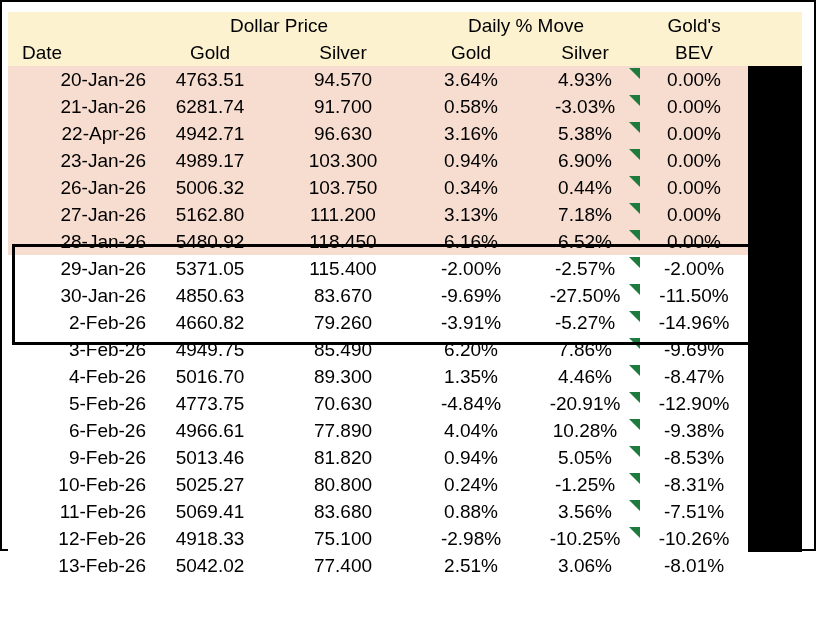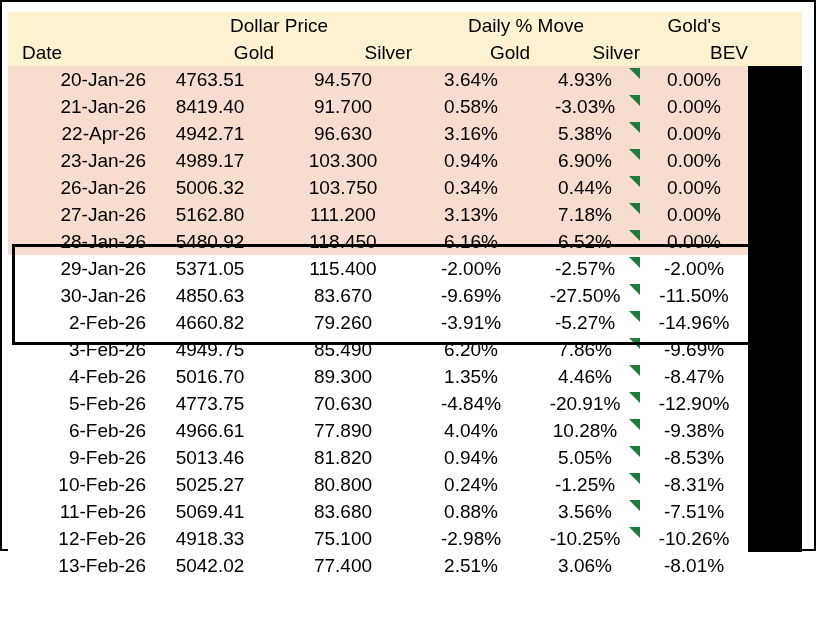--- a/index.html
+++ b/index.html
@@ -51,21 +51,21 @@
     font-size: 20px;
   }
   .hdr-band .grp {
     text-align: center;
   }
   .hdr-band .empty { background: #fdf2d0; }
 
   .sub-band td {
     background: #fdf2d0;
     font-size: 20px;
-    text-align: right;
+    text-align: center;
   }
   .sub-band .date-lbl {
     text-align: left;
     padding-left: 14px;
   }
 
   
   tr.data td { text-align: center; }
   tr.data td.date { text-align: right; }
   tr.shade td { background: #f7ddd0; }
@@ -141,21 +141,21 @@
           <td class="date">20-Jan-26</td>
           <td class="gold">4763.51</td>
           <td class="silver">94.570</td>
           <td class="dgold">3.64%</td>
           <td class="dsilver">4.93%<span class="tri"></span></td>
           <td class="bev">0.00%</td>
           <td class="mark"></td>
         </tr>
         <tr class="data shade">
           <td class="date">21-Jan-26</td>
-          <td class="gold">8419.40</td>
+          <td class="gold">6281.74</td>
           <td class="silver">91.700</td>
           <td class="dgold">0.58%</td>
           <td class="dsilver">-3.03%<span class="tri"></span></td>
           <td class="bev">0.00%</td>
           <td class="mark"></td>
         </tr>
         <tr class="data shade">
           <td class="date">22-Apr-26</td>
           <td class="gold">4942.71</td>
           <td class="silver">96.630</td>

